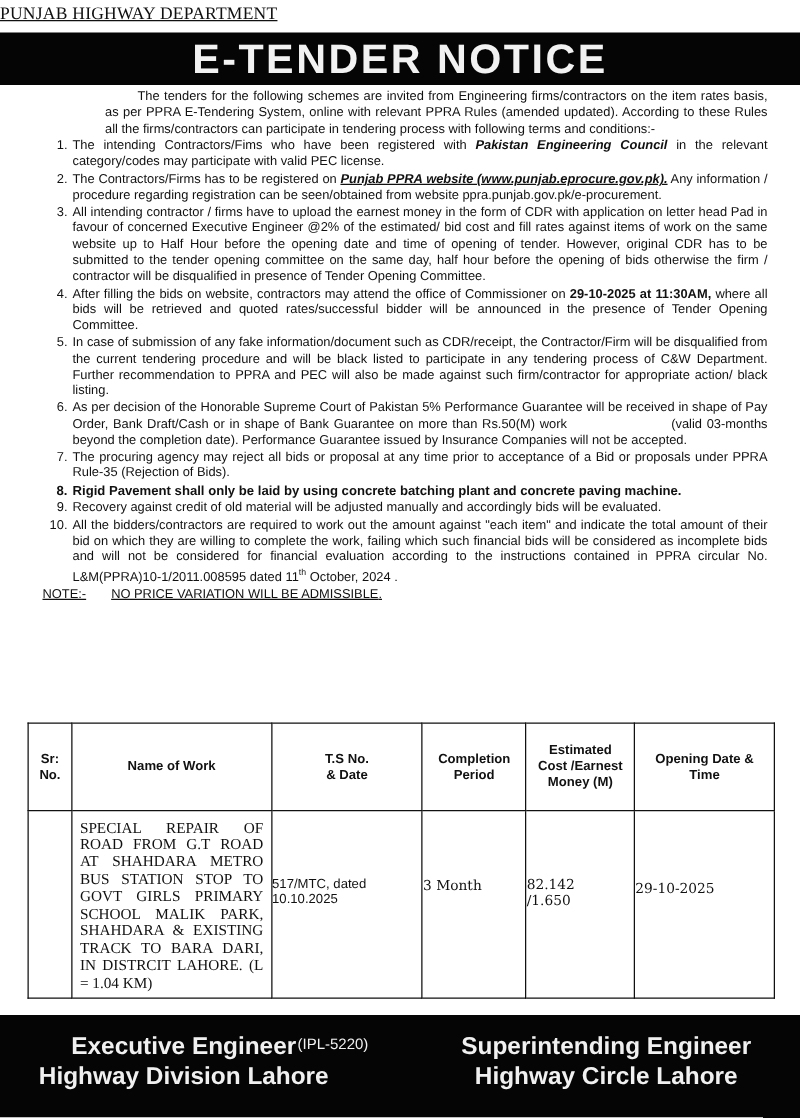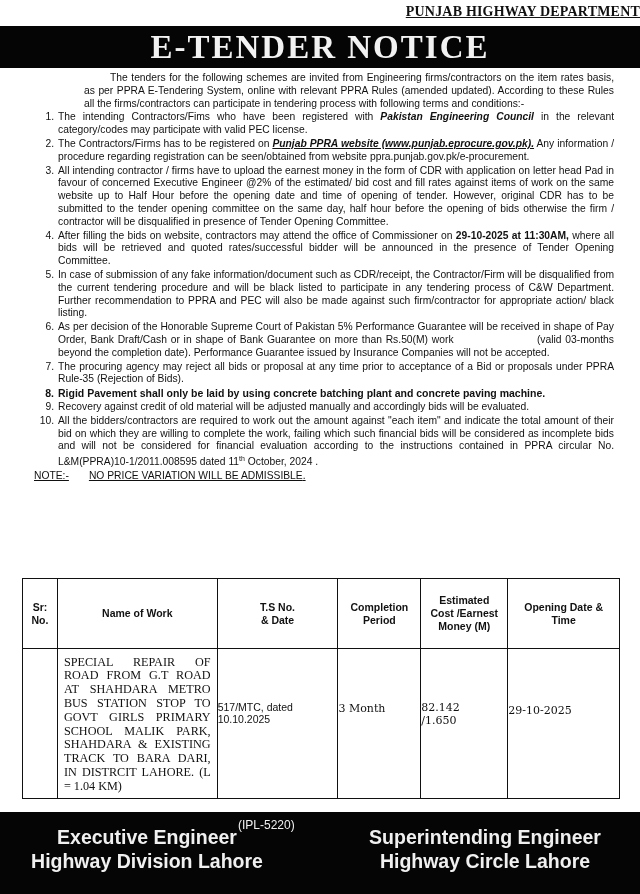--- a/index.html
+++ b/index.html
@@ -1,29 +1,29 @@
 <!DOCTYPE html>
 <html><head>
 <meta charset="utf-8">
 <style>
   * { box-sizing: border-box; margin: 0; padding: 0; }
   html, body { width: 640px; height: 894px; background: #ffffff; overflow: hidden; }
   body { position: relative; font-family: "Liberation Sans", sans-serif; color: #111; }
 
   .dept-title {
-    position: absolute; left: 0; top: 4px; width: 640px; text-align: right;
-    font-family: "Liberation Serif", serif; font-weight: bold; font-size: 14px;
+    position: absolute; left: 0; top: 4px; width: 640px; text-align: left;
+    font-family: "Liberation Serif", serif; font-weight: normal; font-size: 14px;
     text-decoration: underline; letter-spacing: 0.2px;
   }
   .banner {
     position: absolute; left: 0; top: 26px; width: 640px; height: 42px;
     background: #050505; display: flex; align-items: center; justify-content: center;
   }
   .banner-text {
-    font-family: Liberation Serif, serif; font-weight: bold; font-size: 33px;
+    font-family: Liberation Sans, sans-serif; font-weight: bold; font-size: 33px;
     color: #f2f2f2; letter-spacing: 2px;
   }
 
   .body-text {
     position: absolute; left: 36px; top: 72px; width: 578px;
     font-size: 10.3px; line-height: 12.8px; text-align: justify; font-weight: 500;
   }
   .intro { text-indent: 26px; margin-bottom: 1px; margin-left: 48px; }
   ol.terms { list-style: none; }
   ol.terms li { position: relative; padding-left: 24px; margin-left: -2px; margin-bottom: 1px; }
@@ -49,21 +49,21 @@
   }
   td.serif { font-family: "DejaVu Serif", serif; font-size: 11px; line-height: 13px; }
 
   .footer {
     position: absolute; left: 0; top: 812px; width: 640px; height: 82px; background: #050505;
     color: #f0f0f0;
   }
   .sig { position: absolute; font-weight: bold; font-size: 19.5px; line-height: 24px; text-align: center; }
   .sig-left { left: 6px; top: 13px; width: 282px; }
   .sig-right { left: 340px; top: 13px; width: 290px; }
-  .ipl { position: absolute; left: 238px; top: 6px; font-size: 12px; color: #f0f0f0; font-weight: normal; }
+  .ipl { position: absolute; left: 238px; top: 16px; font-size: 12px; color: #f0f0f0; font-weight: normal; }
 </style>
 </head>
 <body>
 
 <div class="dept-title">PUNJAB HIGHWAY DEPARTMENT</div>
 
 <div class="banner">
   <span class="banner-text">E-TENDER NOTICE</span>
 </div>
 

